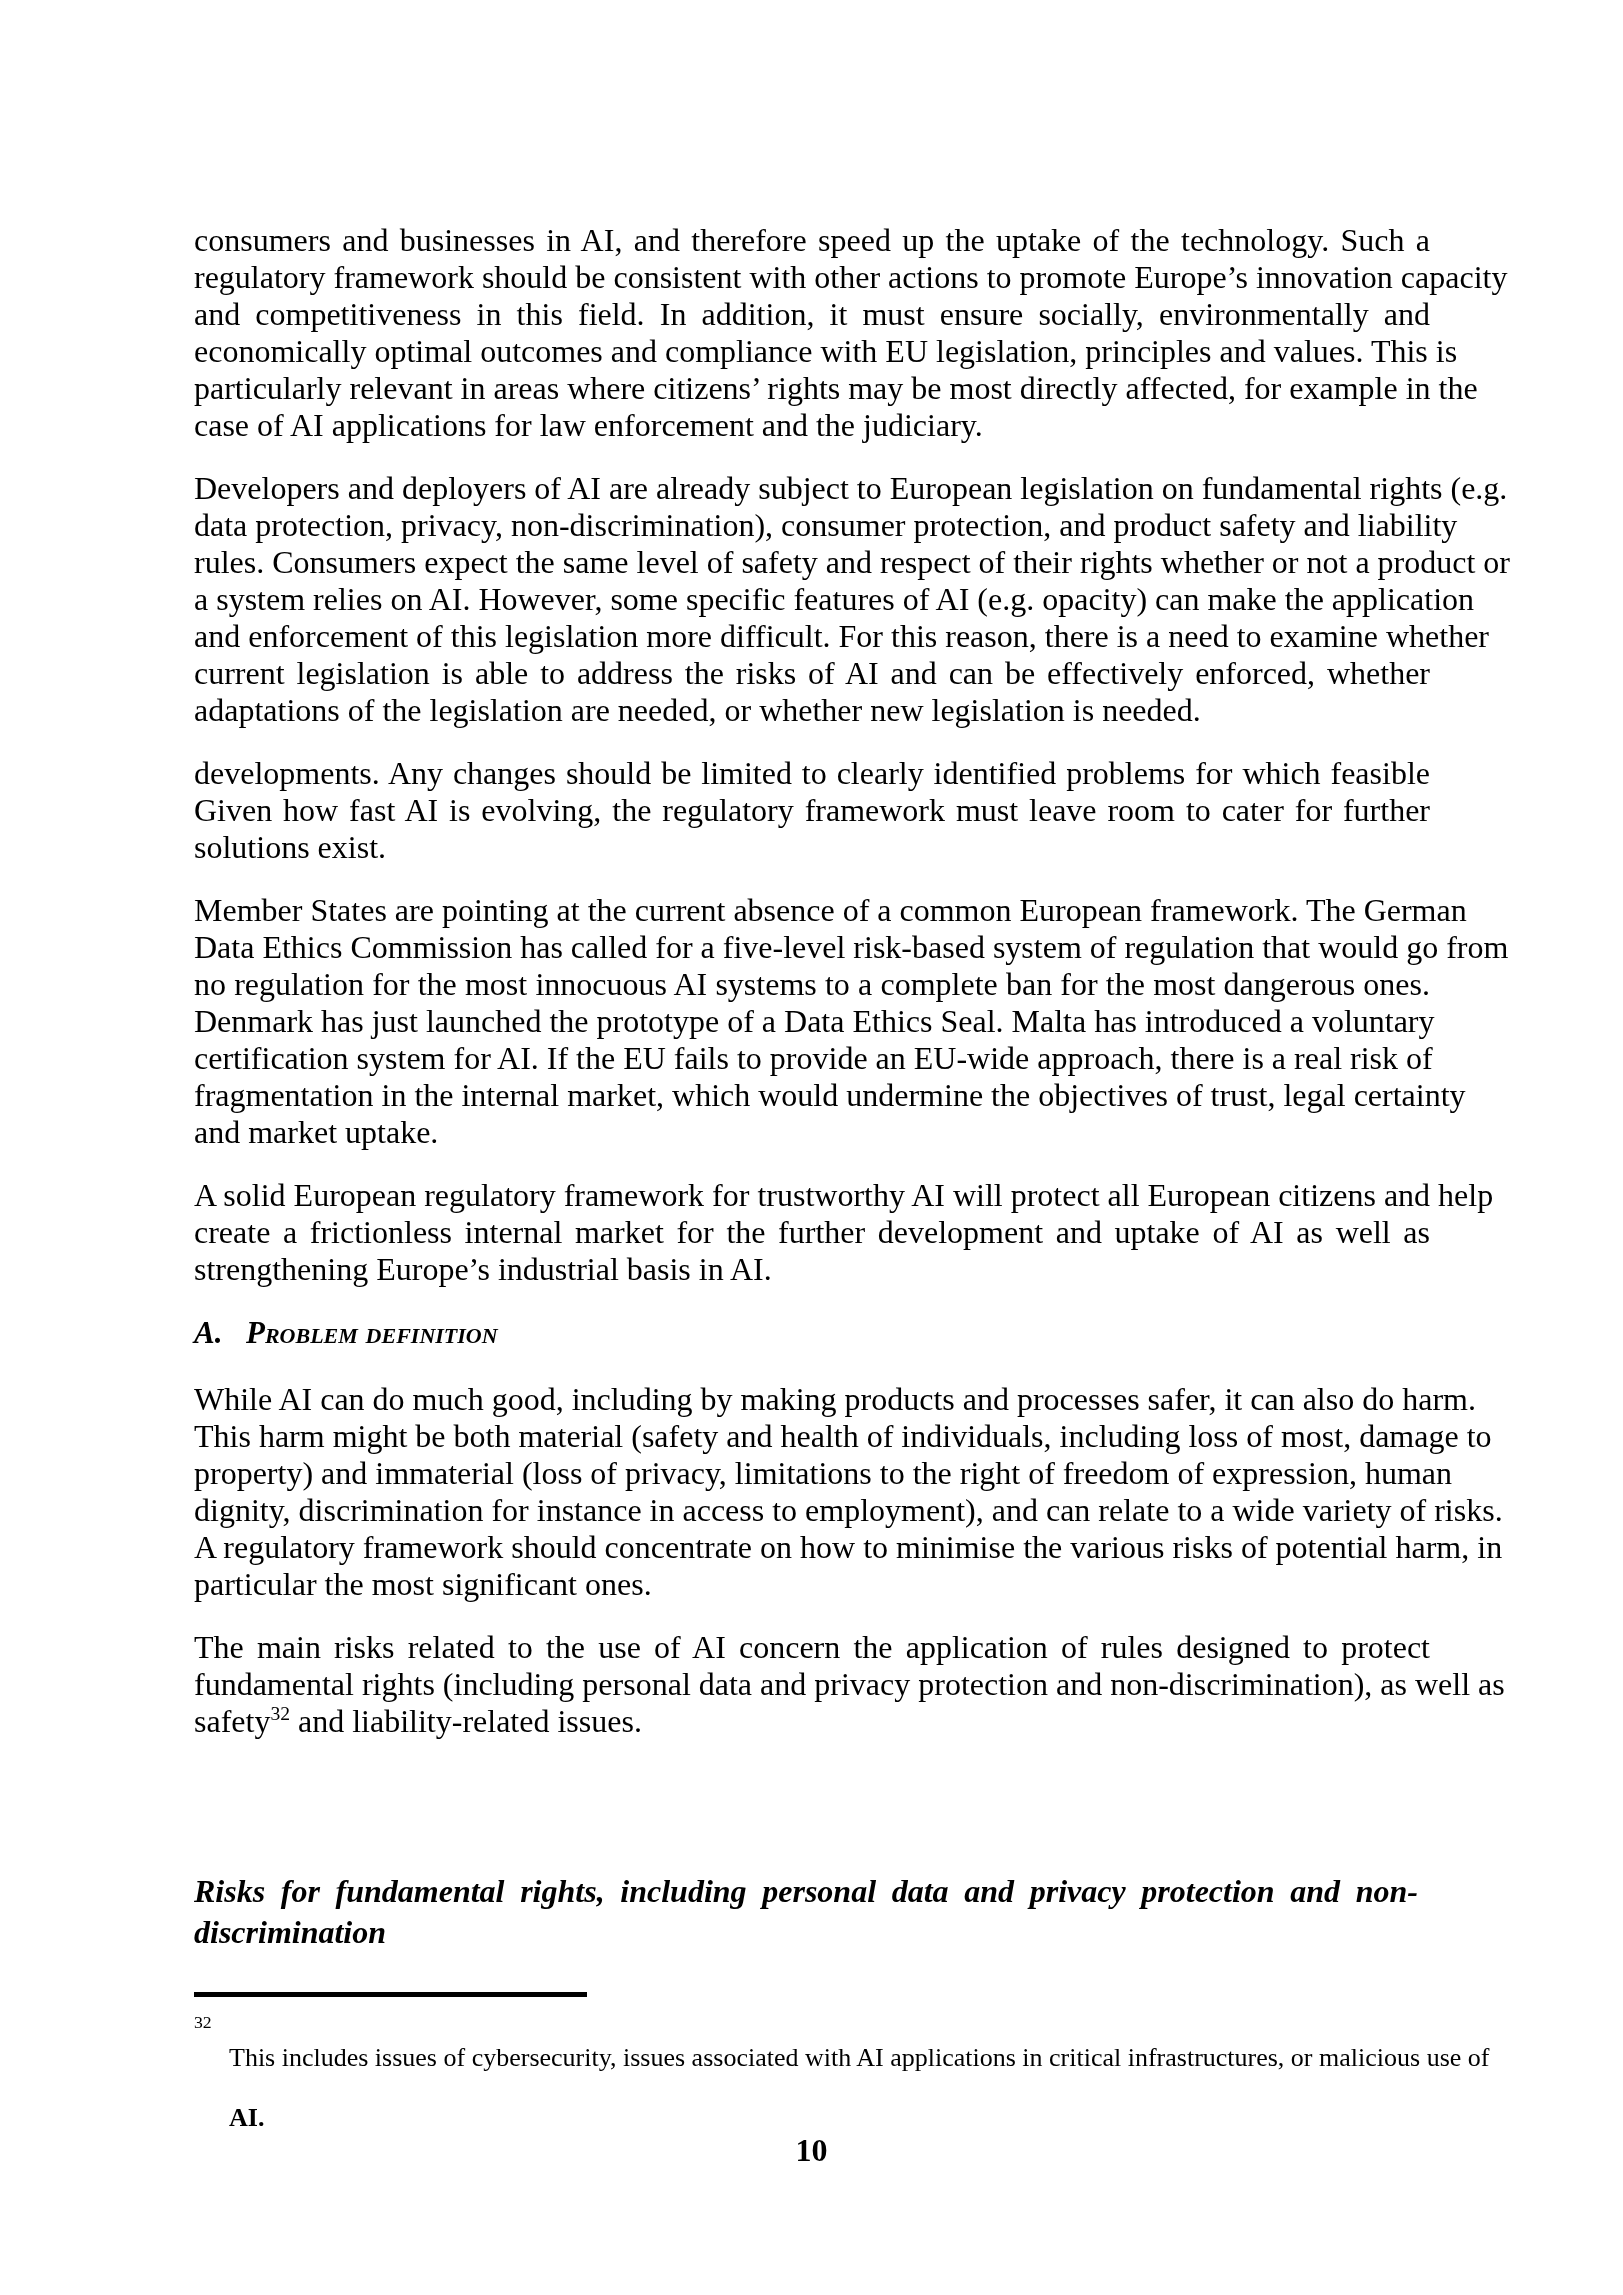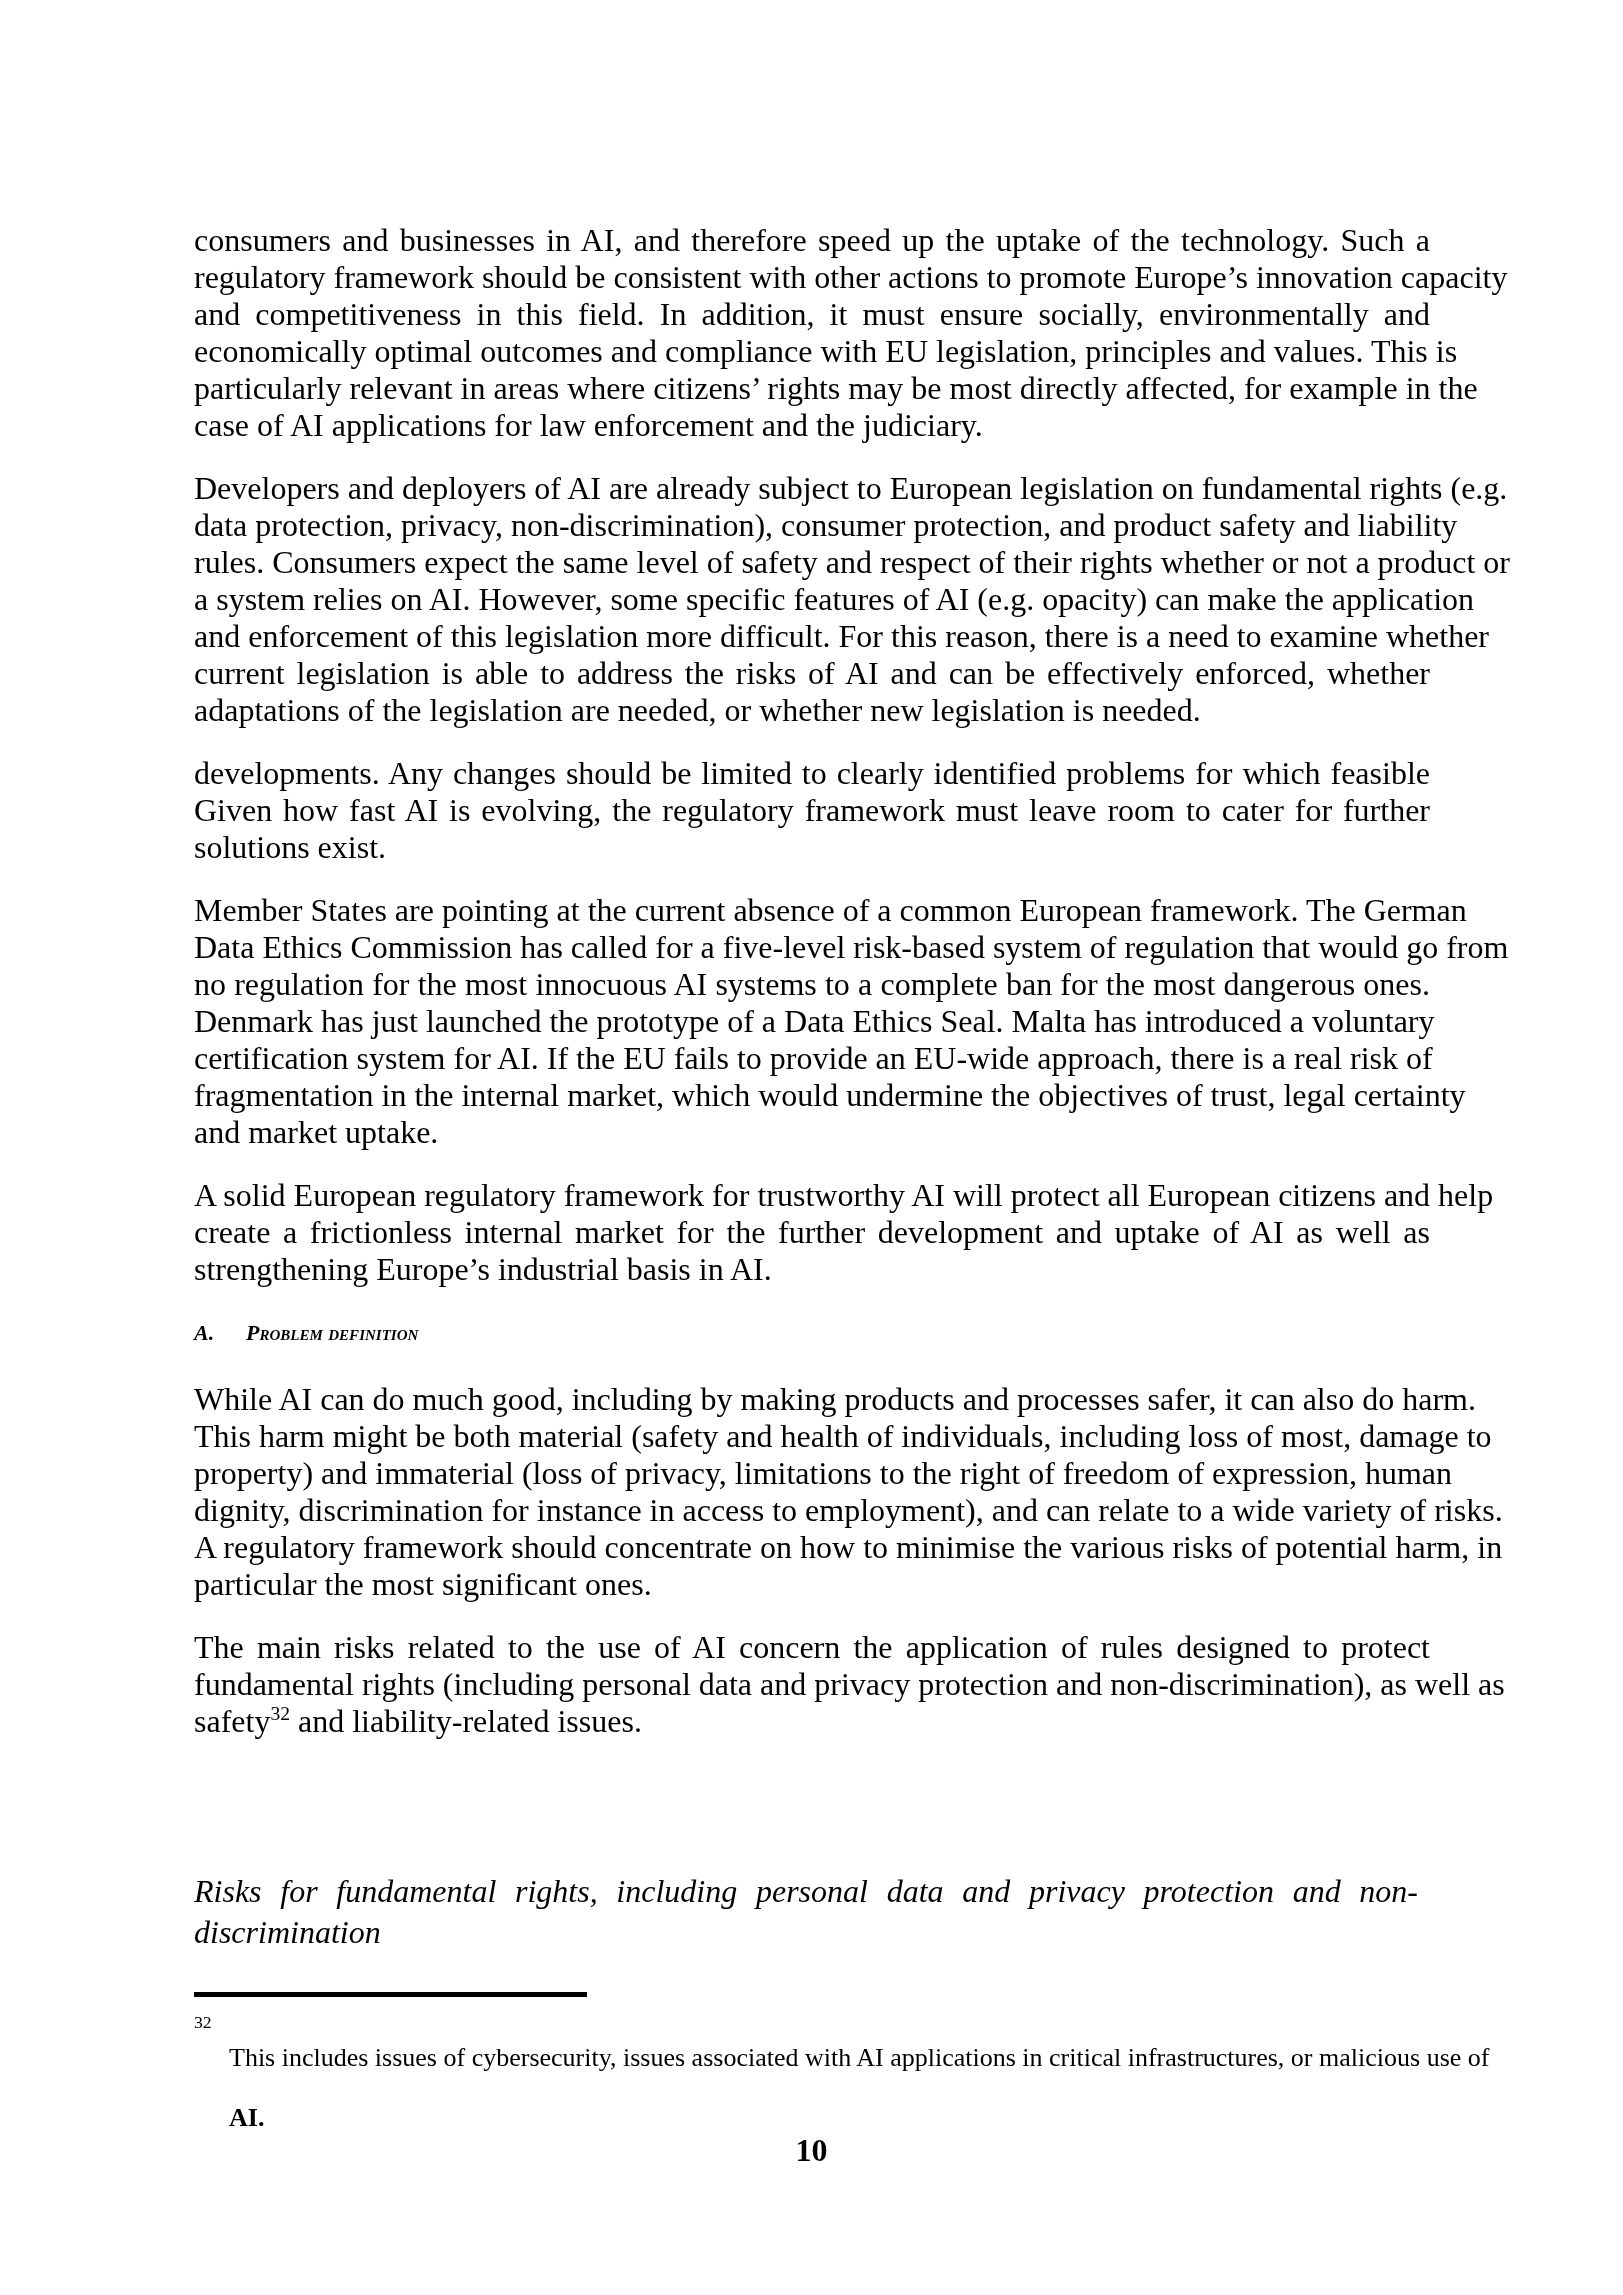--- a/index.html
+++ b/index.html
@@ -31,38 +31,38 @@
   }
   .line.last {
     text-align-last: left;
   }
   sup.ref {
     font-size: 19.6px;
     line-height: 0;
     vertical-align: super;
   }
   .heading-a {
-    font-size: 22px;
+    font-size: 31px;
     line-height: 37px;
     font-weight: bold;
     font-style: italic;
     margin: 0 0 30px 0;
     white-space: nowrap;
   }
   .heading-label {
     display: inline-block;
     width: 52px;
   }
   .heading-title {
     font-variant: small-caps;
   }
   .subheading {
     font-size: 32px;
     line-height: 41px;
-    font-weight: normal;
+    font-weight: bold;
     font-style: italic;
     margin: 131px 12px 0 0;
   }
   .footnote-area {
     position: absolute;
     left: 194px;
     top: 1992px;
     width: 1236px;
   }
   .footnote-rule {

